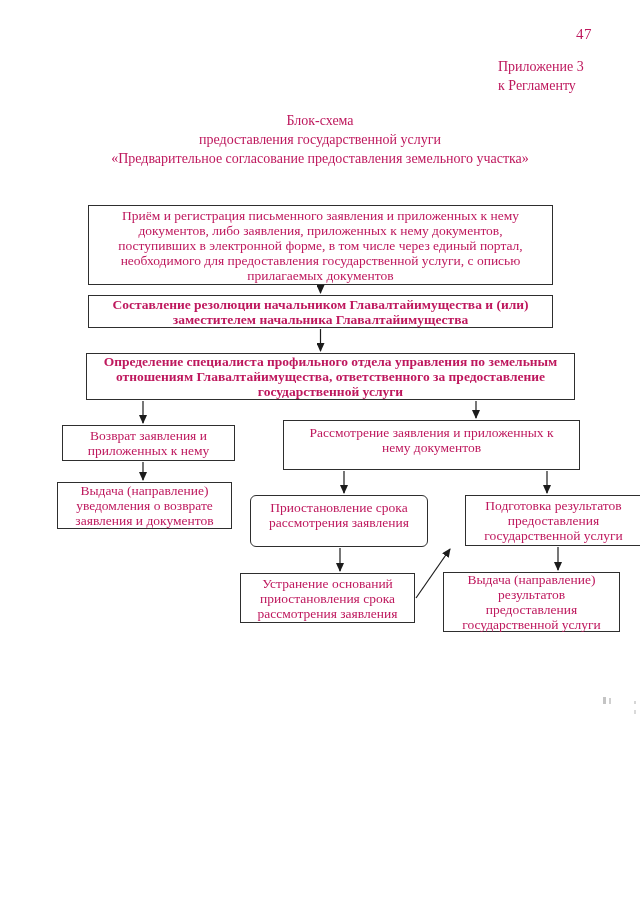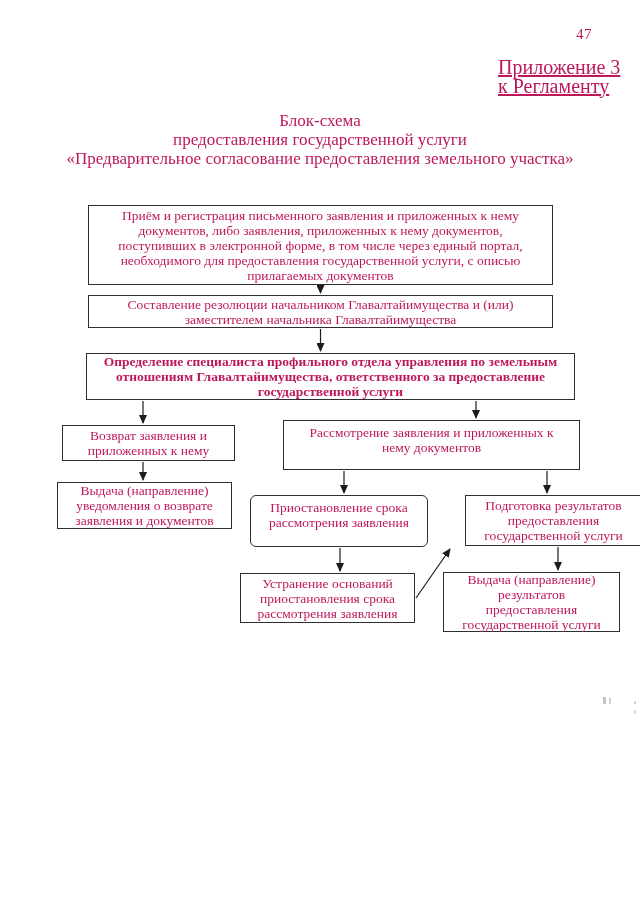--- a/index.html
+++ b/index.html
@@ -15,51 +15,50 @@
   .page-number {
     position: absolute;
     left: 556px; top: 26px; width: 36px;
     text-align: right;
     font-size: 15px;
     letter-spacing: .5px;
   }
   .appendix {
     position: absolute;
     left: 498px; top: 58px;
-    font-size: 20px;
+    font-size: 14px;
     line-height: 18.5px;
     white-space: pre-line;
-    text-decoration: underline;
   }
   .doc-title {
     position: absolute;
     left: 0; top: 111px; width: 640px;
     text-align: center;
-    font-size: 17px;
+    font-size: 14px;
     line-height: 19px;
     white-space: pre-line;
   }
   .node {
     position: absolute;
     box-sizing: border-box;
     border: 1px solid #2e2e2e;
     background: #ffffff;
     display: flex;
     align-items: center;
     justify-content: center;
     text-align: center;
     font-size: 13.5px;
     line-height: 15px;
     white-space: pre-line;
     padding: 3px 4px;
   }
   .node.top-align { align-items: flex-start; padding-top: 4px; }
   
   #n-reception     { left: 88px;  top: 205px; width: 465px; height: 80px; }
-  #n-resolution    { left: 88px;  top: 295px; width: 465px; height: 33px; }
+  #n-resolution    { left: 88px;  top: 295px; width: 465px; height: 33px; font-weight: bold; }
   #n-specialist    { left: 86px;  top: 353px; width: 489px; height: 47px; font-weight: bold; }
   #n-return        { left: 62px;  top: 425px; width: 173px; height: 36px; }
   #n-review        { left: 283px; top: 420px; width: 297px; height: 50px; }
   #n-notice        { left: 57px;  top: 482px; width: 175px; height: 47px; }
   #n-suspension    { left: 250px; top: 495px; width: 178px; height: 52px; border-radius: 6px; }
   #n-preparation   { left: 465px; top: 495px; width: 177px; height: 51px; }
   #n-elimination   { left: 240px; top: 573px; width: 175px; height: 50px; justify-content: center; }
   #n-issuance      { left: 443px; top: 572px; width: 177px; height: 60px; }
   .arrows {
     position: absolute;

